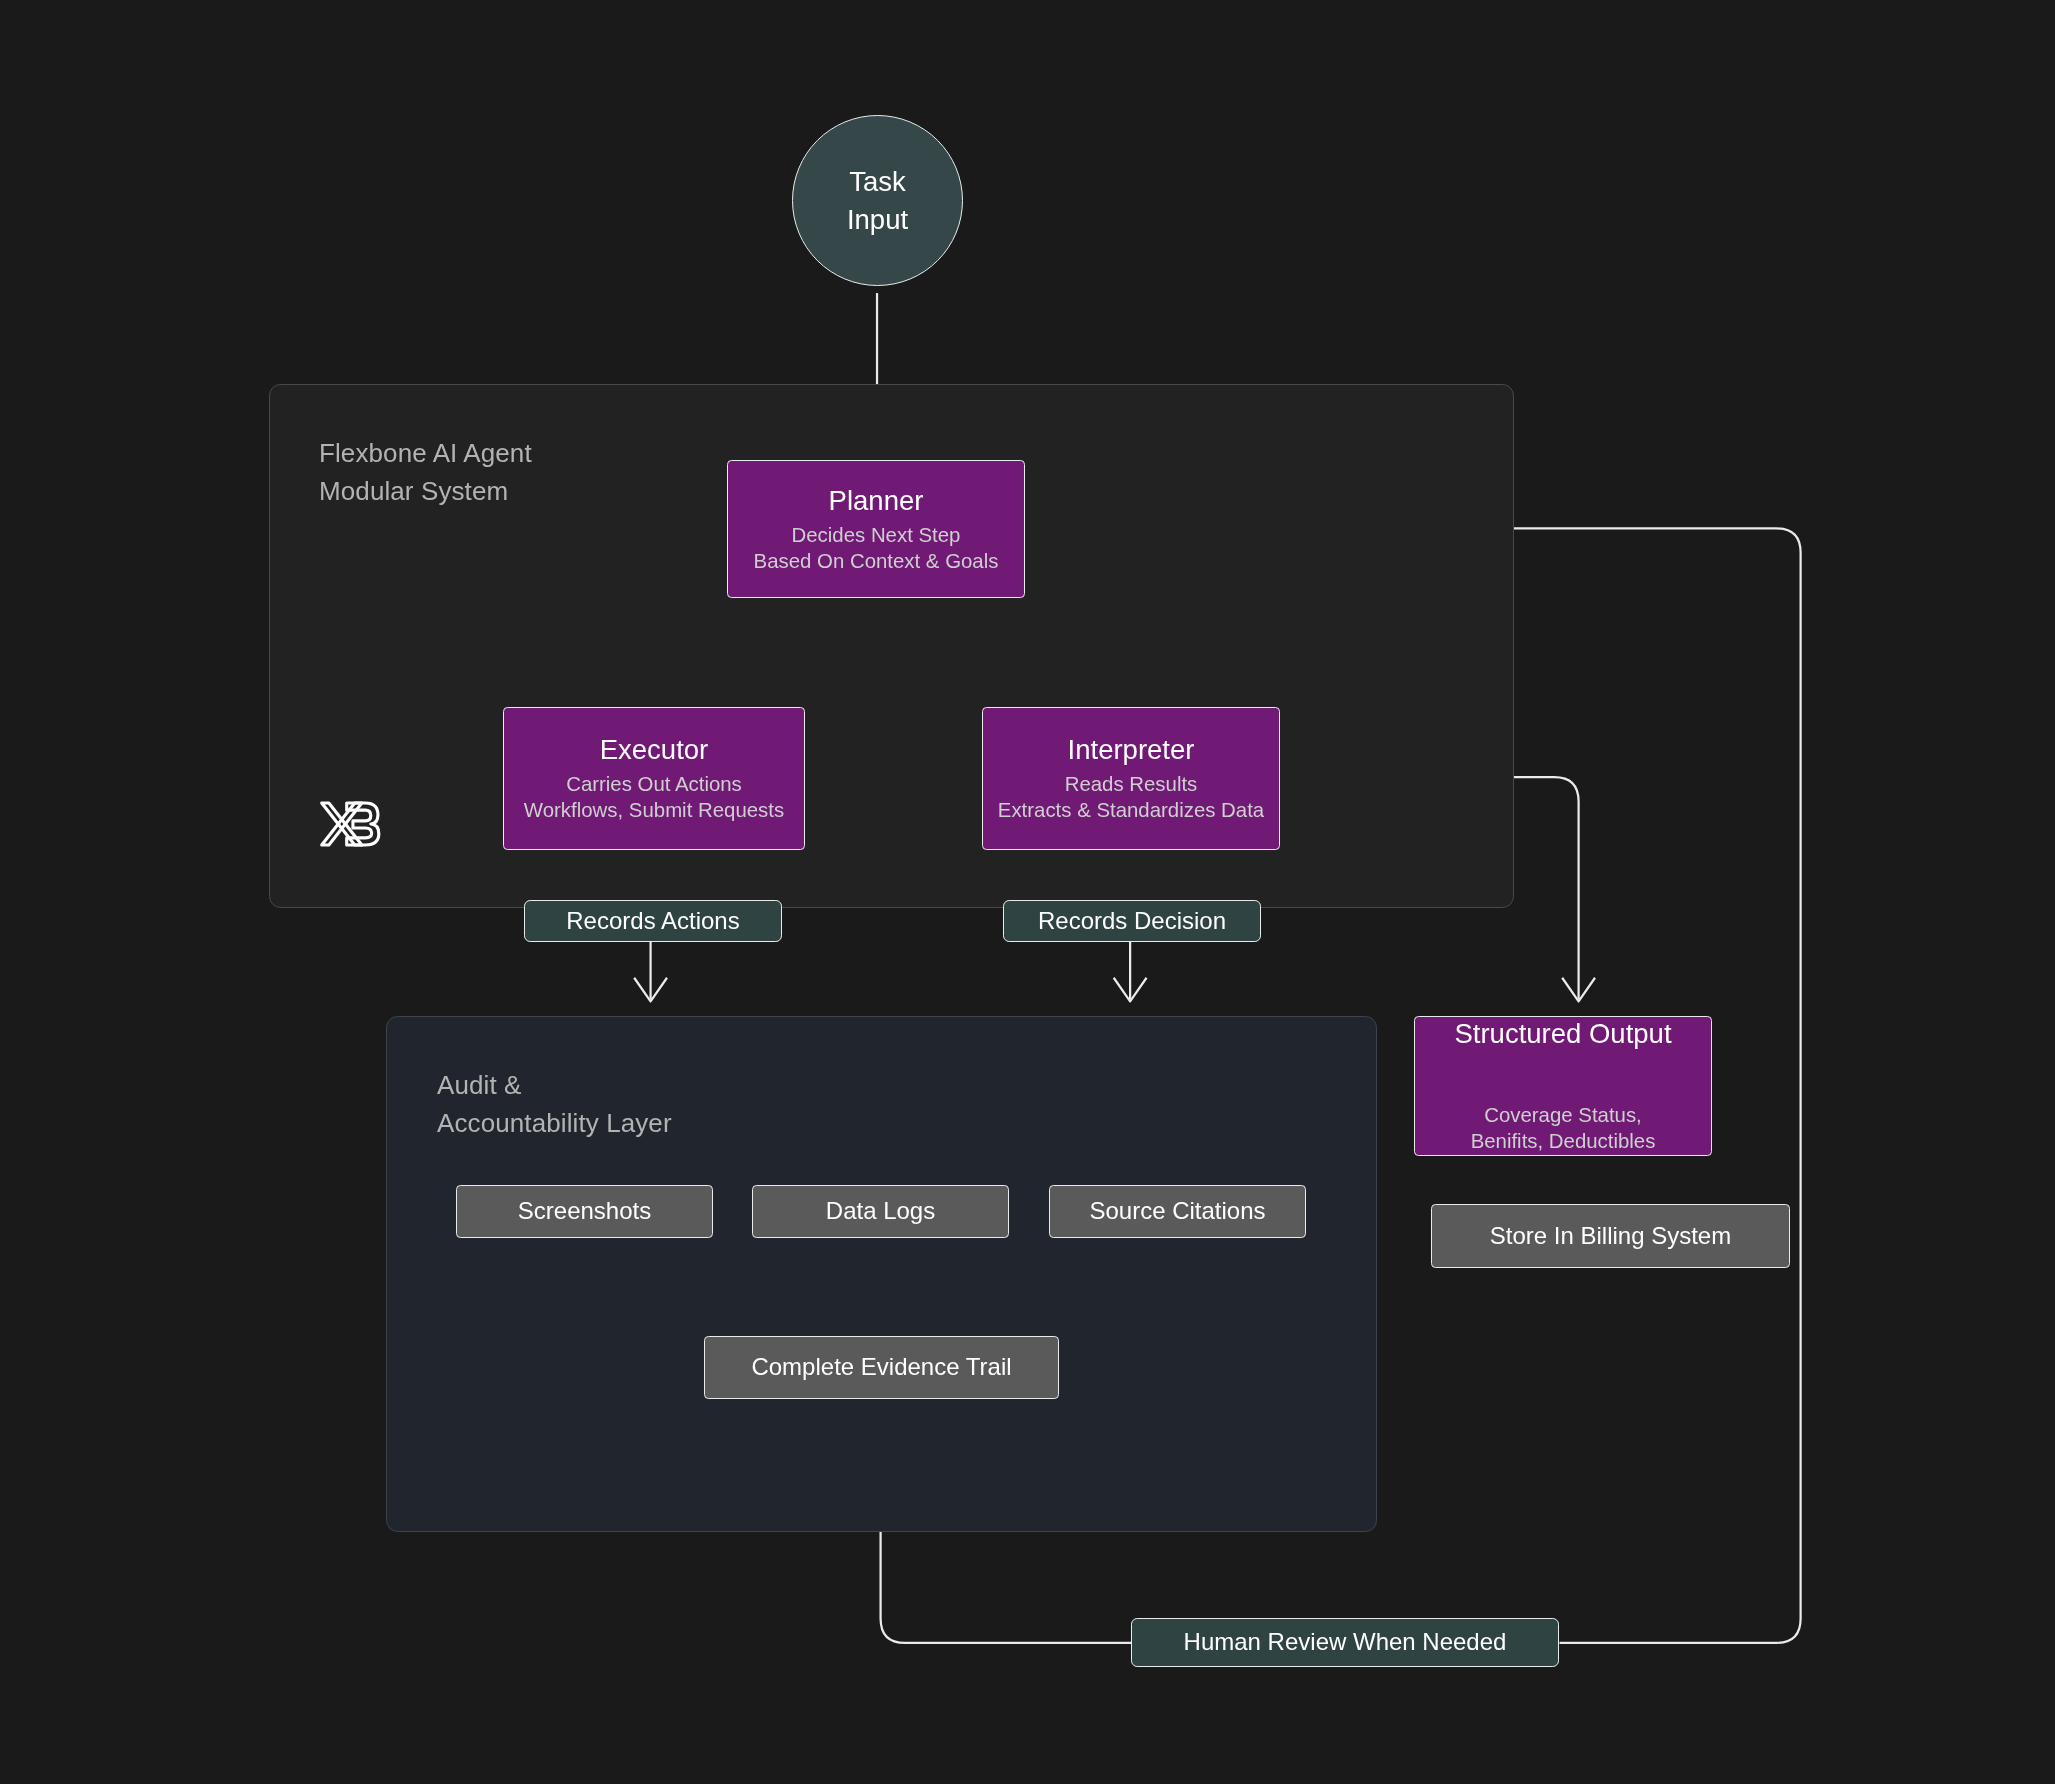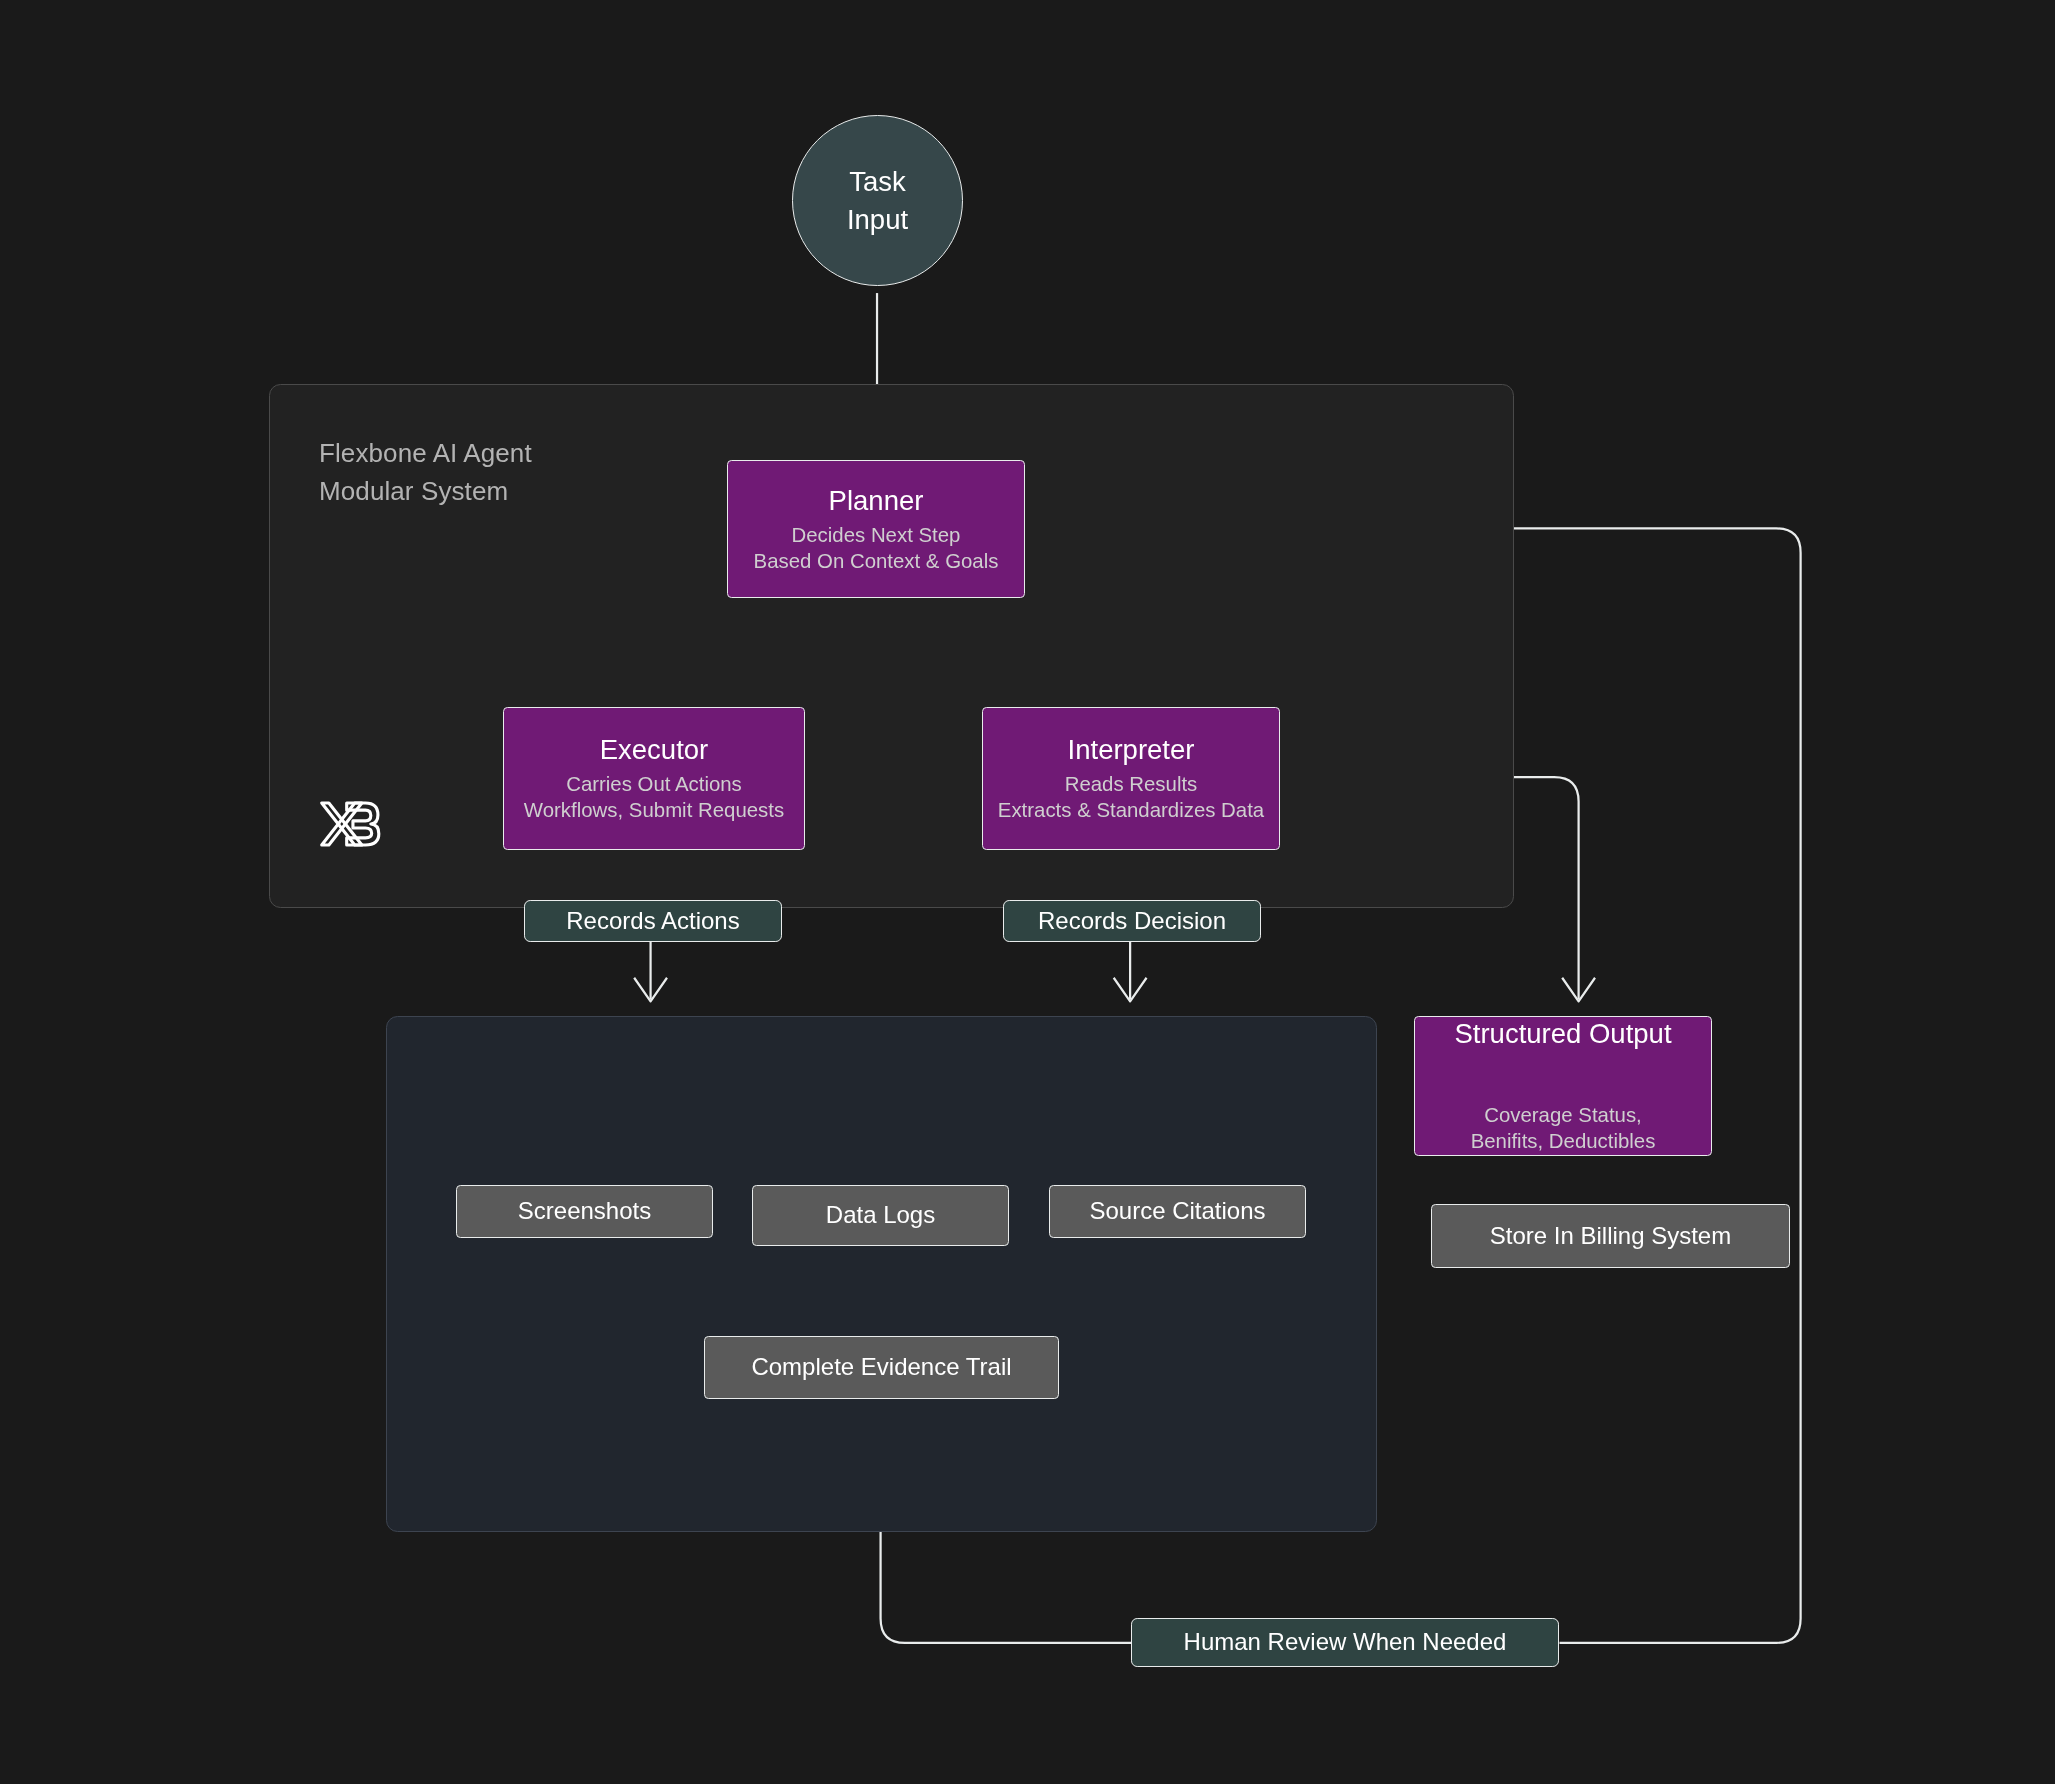--- a/index.html
+++ b/index.html
@@ -98,20 +98,22 @@
         <path d="M80,18 L96,18 L22,112 L6,112 Z"></path>
         <path d="M62,18 L104,18 Q132,18 132,45 Q132,64 116,65 Q134,66 134,87 Q134,112 104,112 L62,112
                  L62,96 L104,96 Q118,96 118,86 Q118,74 104,74 L76,74 L76,58 L104,58 Q116,58 116,46
                  Q116,34 104,34 L62,34 Z"></path>
       </g>
     </svg>
   </div>
 
   <div class="node auditcontainer" style="left:386px;top:1016px;width:991px;height:516px;"></div>
 
+  <div class="audit-title" style="left:437px;top:1066px;width:533px;">Audit &amp;
+Accountability Layer</div>
 
   <div class="node circlenode" style="left:792px;top:115px;width:171px;height:171px;">
     <div class="ttl">Task
 Input</div>
   </div>
 
   <div class="node modbox" style="left:727px;top:460px;width:298px;height:138px;">
     <div class="ttl">Planner</div>
     <div class="sub">Decides Next Step
 Based On Context &amp; Goals</div>
@@ -134,21 +136,21 @@
   </div>
 
   <div class="node badge" style="left:1003px;top:900px;width:258px;height:42px;">
     <div class="ttl">Records Decision</div>
   </div>
 
   <div class="node chip" style="left:456px;top:1185px;width:257px;height:53px;">
     <div class="ttl">Screenshots</div>
   </div>
 
-  <div class="node chip" style="left:752px;top:1185px;width:257px;height:61px;">
+  <div class="node chip" style="left:752px;top:1185px;width:257px;height:53px;">
     <div class="ttl">Data Logs</div>
   </div>
 
   <div class="node chip" style="left:1049px;top:1185px;width:257px;height:53px;">
     <div class="ttl">Source Citations</div>
   </div>
 
   <div class="node chip" style="left:704px;top:1336px;width:355px;height:63px;">
     <div class="ttl">Complete Evidence Trail</div>
   </div>

